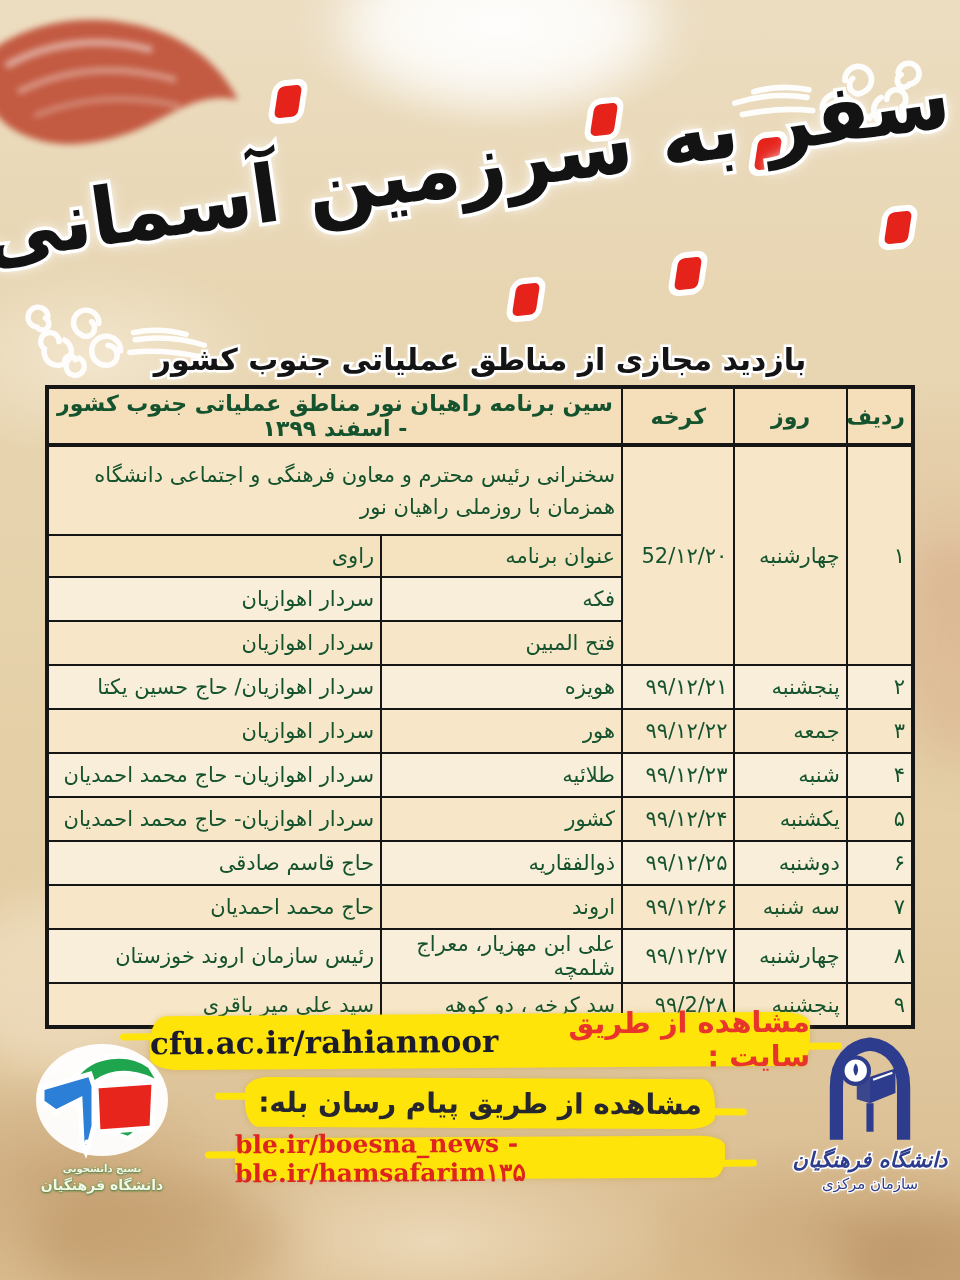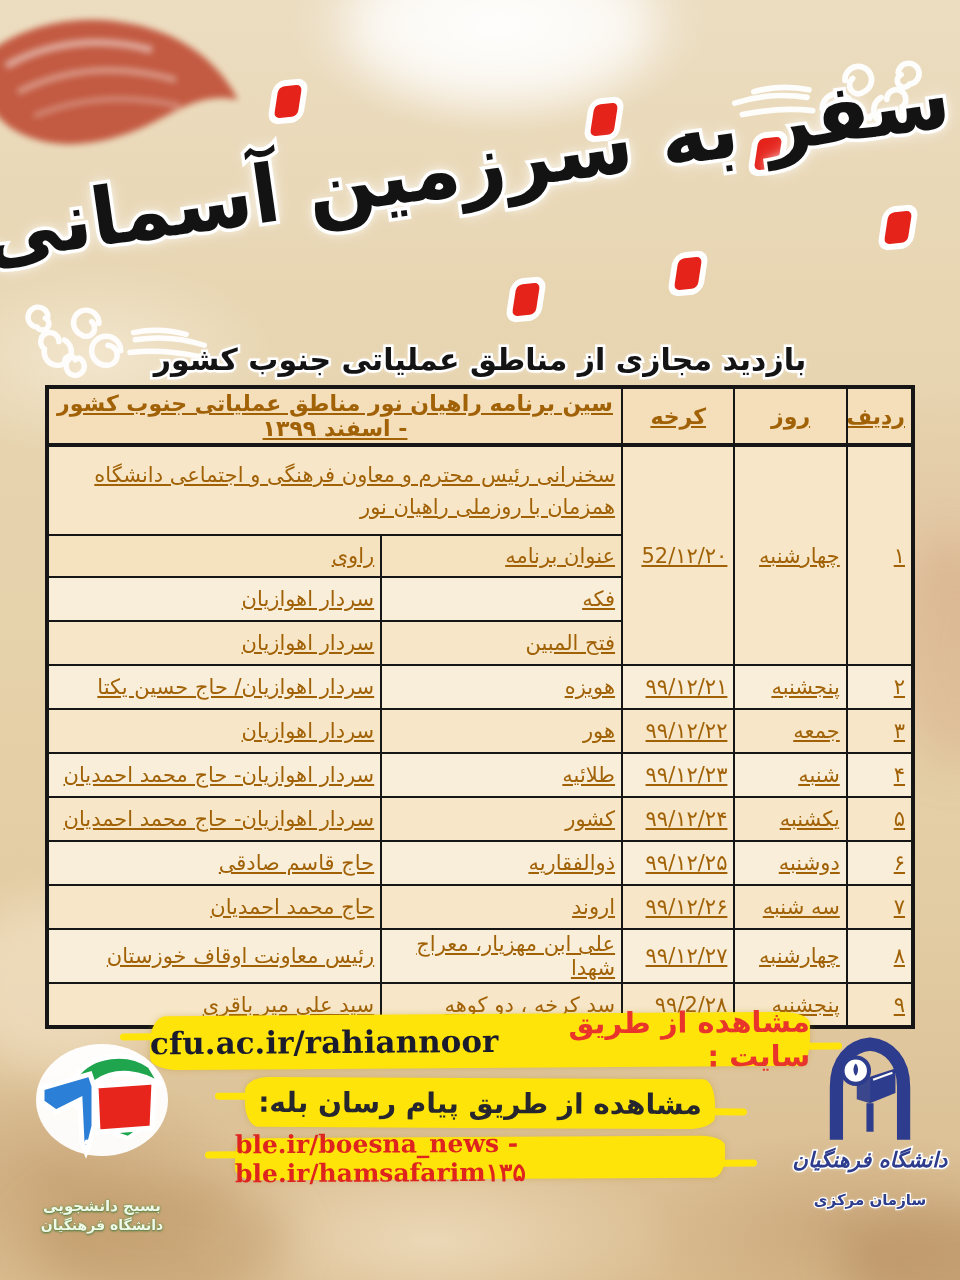--- a/index.html
+++ b/index.html
@@ -45,21 +45,21 @@
     text-shadow:0 0 6px rgba(255,255,255,.95);
     margin-top:16px;
   }
 
   
   .table-wrap{position:absolute;left:45px;top:385px;width:870px;}
   table.schedule{width:870px;border-collapse:collapse;table-layout:fixed;
     border:4px solid #161616;background:#f7e7c8;}
   table.schedule td,table.schedule th{
     border:2.5px solid #161616;vertical-align:middle;
-    color:#a16207;font-size:21px;font-weight:normal;padding:2px 6px;overflow:hidden;text-decoration:underline;}
+    color:#14532d;font-size:21px;font-weight:normal;padding:2px 6px;overflow:hidden;}
   tr.r-head{height:40px;}
   tr.r-head th{font-size:22px;font-weight:bold;background:#f4dfba;}
   tr.r-head th{border-bottom-width:4px;}
   tr.r-desc{height:90px;}
   td.desc div{padding:4px 0;}
   tr.r-sub{height:42px;}
   td.sub{font-weight:bold;font-size:22px;background:#f5e2bf;border-bottom-width:3.5px;}
   tr.r-data{height:44px;}
   tr.r-data:nth-child(even) td{background:#f9eed9;}
   td.b{font-weight:bold;}
@@ -80,26 +80,26 @@
     border-radius:12px 24px 12px 22px / 20px 10px 22px 12px;}
   .lbl-red{color:#e8342b;font-size:29px;font-weight:bold;}
   .url-dark{color:#1b1b2e;font-size:31px;font-weight:bold;font-family:"DejaVu Serif",serif;direction:ltr;}
   .lbl-dark{color:#26262e;font-size:28px;font-weight:bold;}
   .links-red{color:#de241e;font-size:25px;font-weight:bold;font-family:"DejaVu Serif",serif;}
 
   
   .logo-basij{position:absolute;left:20px;top:1042px;width:164px;text-align:center;}
   .logo-basij .txt{margin-top:-8px;line-height:1.35;font-weight:bold;color:#f1fae9;
     text-shadow:0 0 3px #5e9a50,0 1px 2px rgba(70,110,55,.9);}
-  .logo-basij .t1{font-size:15px;margin-top:34px;}
+  .logo-basij .t1{font-size:10px;}
   .logo-basij .t2{font-size:14px;}
   .logo-cfu{position:absolute;left:790px;top:1034px;width:160px;text-align:center;color:#2d3c8c;}
   .logo-cfu .t1{font-size:21px;font-weight:bold;font-style:italic;margin-top:-4px;
     -webkit-text-stroke:3px #fff;paint-order:stroke fill;text-shadow:0 0 4px rgba(255,255,255,.9);}
-  .logo-cfu .t2{font-size:15px;font-weight:bold;margin-top:19px;
+  .logo-cfu .t2{font-size:15px;font-weight:normal;margin-top:3px;
     -webkit-text-stroke:2.5px #fff;paint-order:stroke fill;text-shadow:0 0 4px rgba(255,255,255,.9);}
   .logo-cfu .t3{font-size:14px;font-weight:bold;margin-top:2px;
     -webkit-text-stroke:2.5px #fff;paint-order:stroke fill;text-shadow:0 0 4px rgba(255,255,255,.9);}
 </style>
 </head>
 <body>
 
 <div class="poster">
 
   <div class="smudge s-topwhite"></div>
@@ -229,22 +229,22 @@
           <td class="b">۷</td>
           <td>سه شنبه</td>
           <td class="date">۹۹/۱۲/۲۶</td>
           <td>اروند</td>
           <td>حاج محمد احمدیان</td>
         </tr>
         <tr class="r-data">
           <td class="b">۸</td>
           <td>چهارشنبه</td>
           <td class="date">۹۹/۱۲/۲۷</td>
-          <td>علی ابن مهزیار، معراج شهدا</td>
-          <td>رئیس معاونت اوقاف خوزستان</td>
+          <td>علی ابن مهزیار، معراج شلمچه</td>
+          <td>رئیس سازمان اروند خوزستان</td>
         </tr>
         <tr class="r-data">
           <td class="b">۹</td>
           <td>پنجشنبه</td>
           <td class="date">۹۹/2/۲۸</td>
           <td>سد کرخه ، دو کوهه</td>
           <td>سید علی میر باقری</td>
         </tr>
       </tbody>
     </table>

